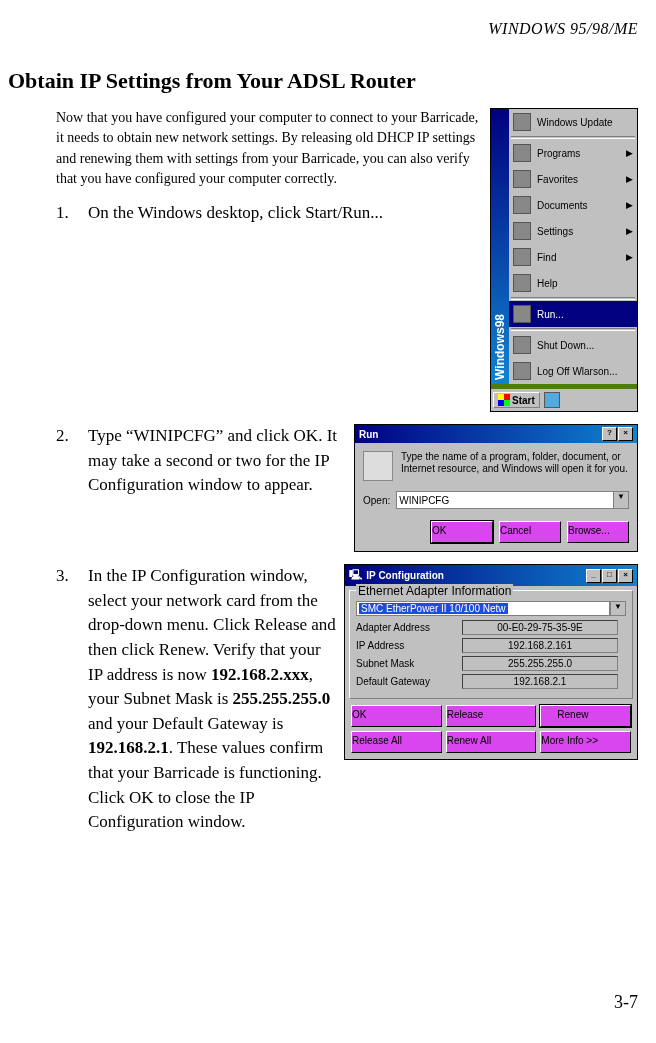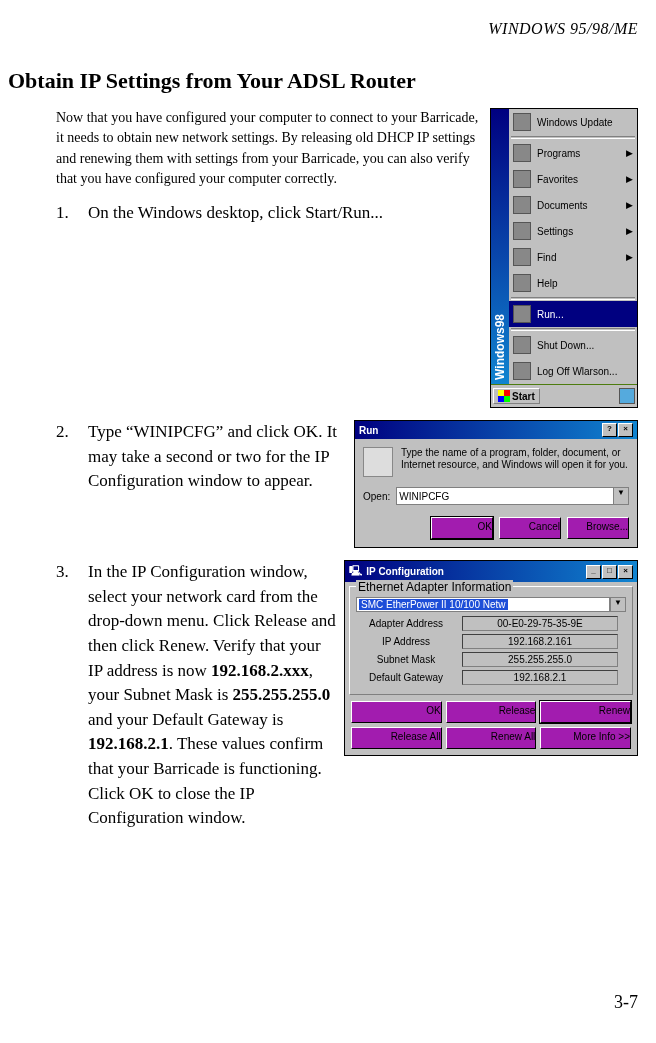--- a/index.html
+++ b/index.html
@@ -129,24 +129,23 @@
     height: 1px;
     border-top: 1px solid #808080;
     border-bottom: 1px solid #fff;
     margin: 1px 2px;
   }
   .sm-taskbar {
     display: flex;
     align-items: center;
     height: 22px;
     background: #c0c0c0;
-    border-top: 1px solid #4d7c0f;
+    border-top: 5px solid #4d7c0f;
     padding: 0 2px;
     gap: 4px;
-    justify-content: space-between;
   }
   .sm-startbtn {
     border: 1px solid #fff;
     border-right-color: #808080;
     border-bottom-color: #808080;
     padding: 1px 4px;
     display: inline-flex;
     align-items: center;
     gap: 2px;
     font-size: 10px;
@@ -244,26 +243,26 @@
   }
   .run-buttons {
     display: flex;
     justify-content: flex-end;
     gap: 6px;
     margin-top: 12px;
   }
   .btn95 {
     min-width: 60px;
     height: 20px;
-    background: #a21caf;
+    background: #d946ef;
     border: 1px solid #fff;
     border-right-color: #000;
     border-bottom-color: #000;
     font-size: 10px;
-    text-align: right;
+    text-align: left;
     line-height: 18px;
   }
   .btn95.default {
     box-shadow: 0 0 0 1px #000;
   }
 
   
   .fig-ipc {
     width: 292px;
     border: 1px solid #000;
@@ -307,21 +306,21 @@
     color: #fff;
     padding: 0 2px;
   }
   .ipc-row {
     display: flex;
     align-items: center;
     margin: 3px 0;
   }
   .ipc-row label {
     width: 100px;
-    text-align: center;
+    text-align: left;
     padding-right: 6px;
   }
   .ipc-val {
     width: 130px;
     background: #c0c0c0;
     border: 1px solid #808080;
     border-top-color: #404040;
     border-left-color: #404040;
     text-align: center;
     padding: 1px 12px;

